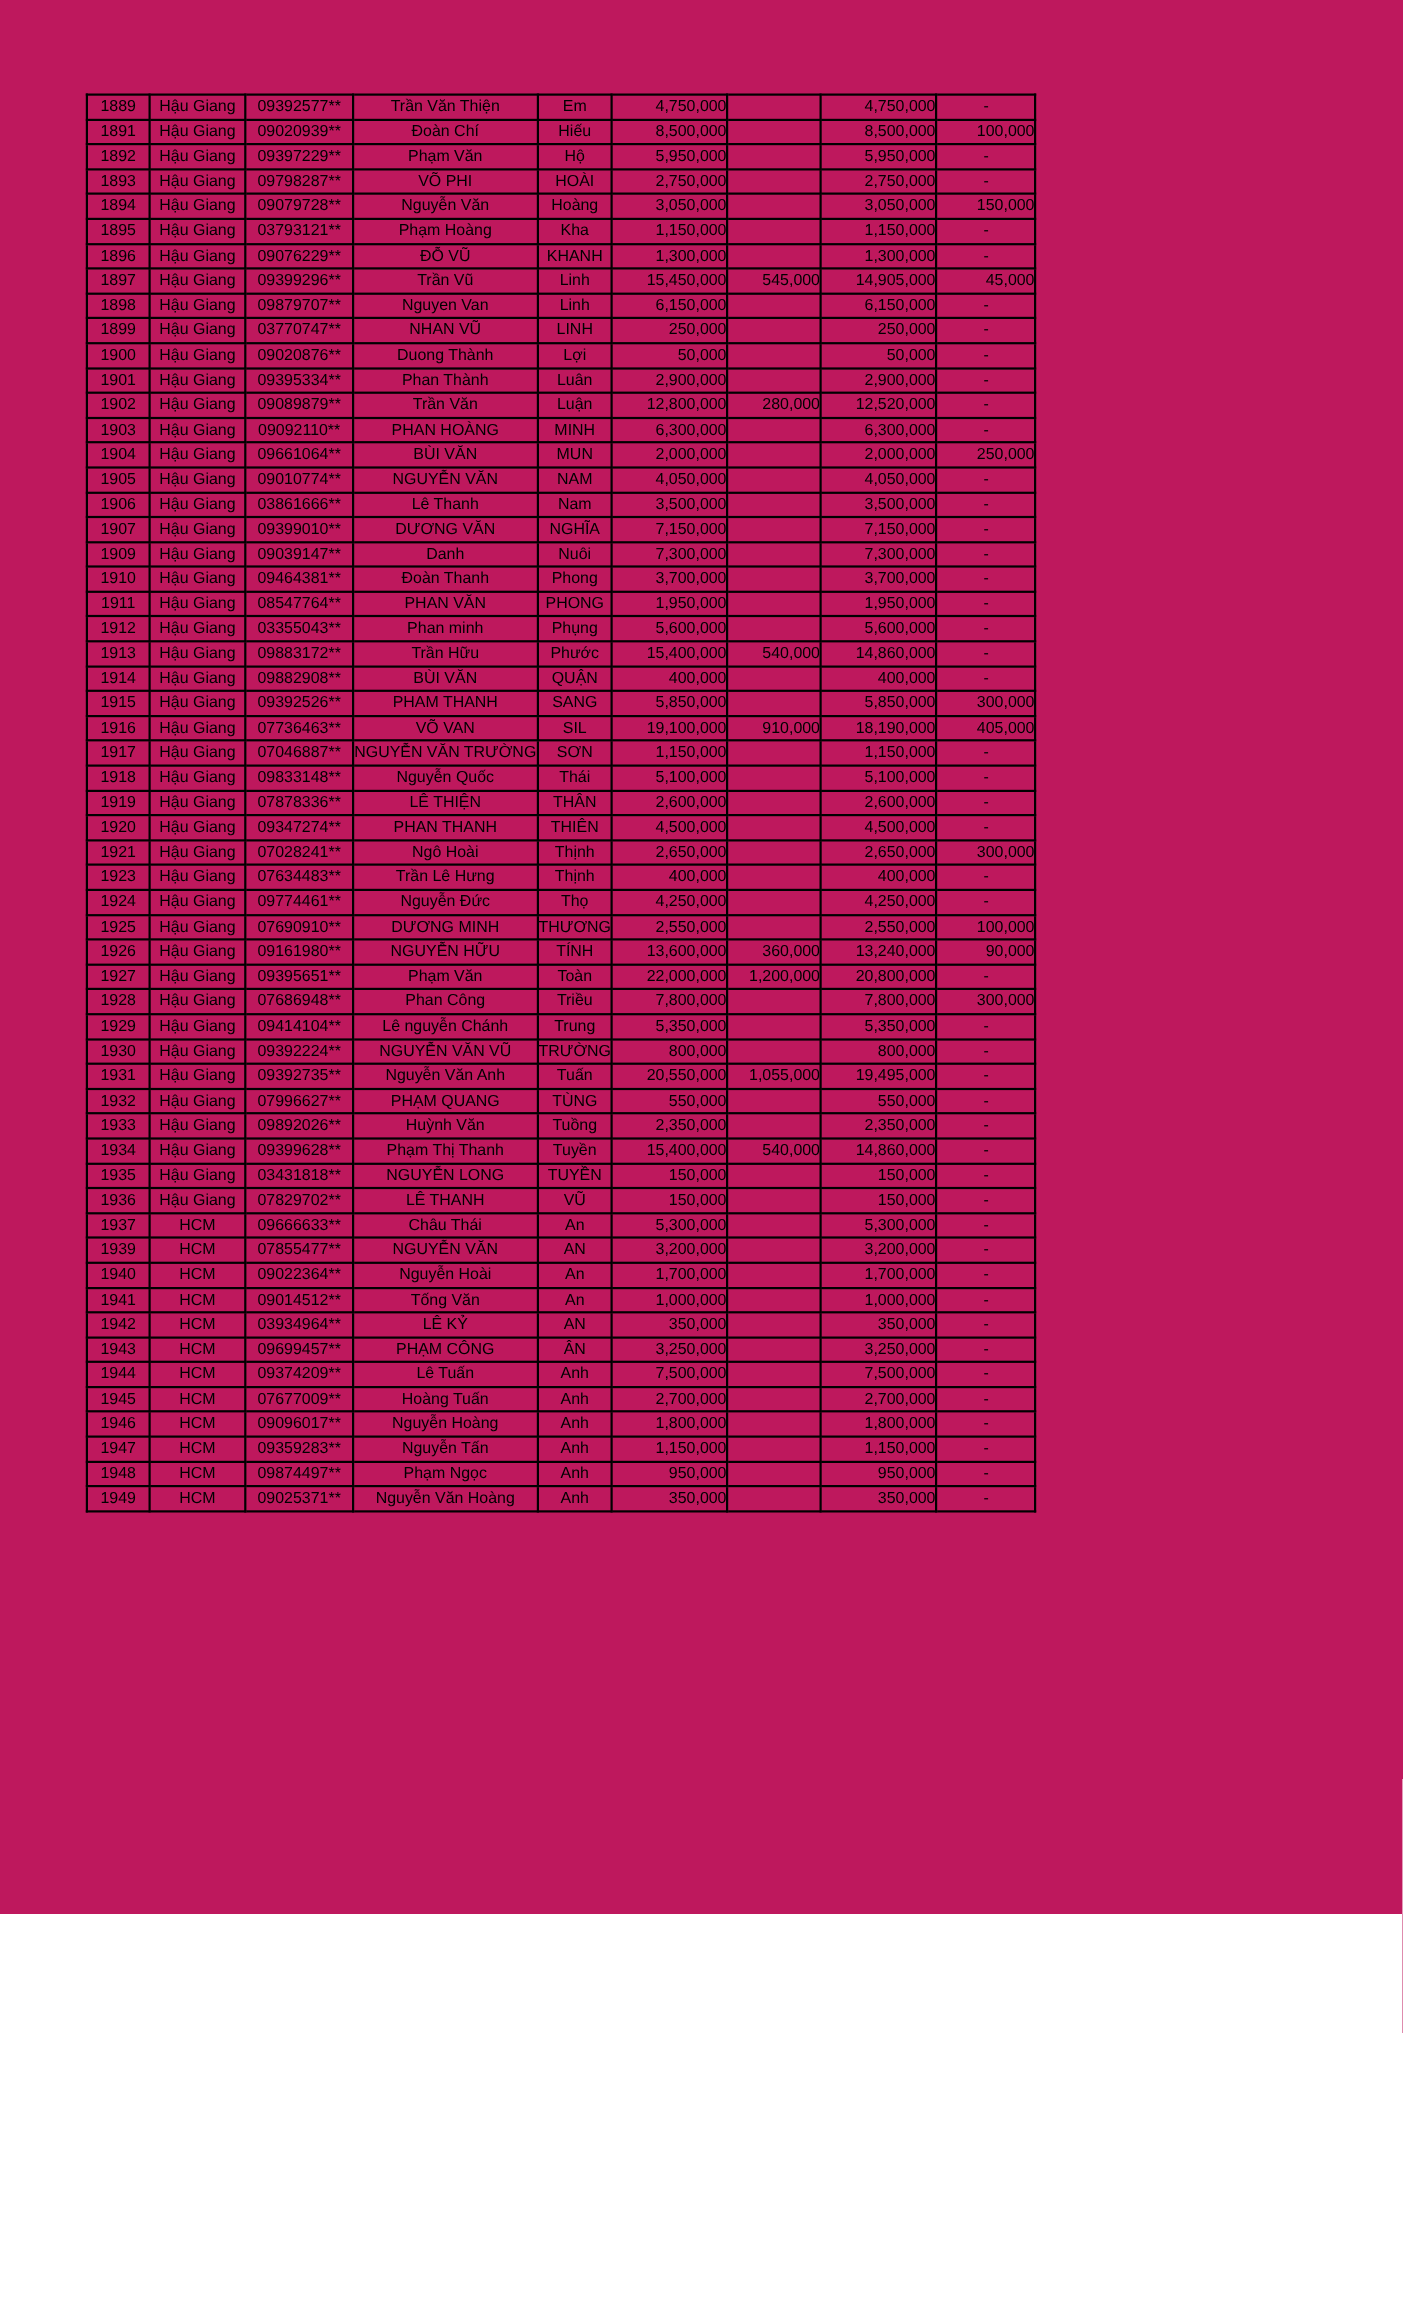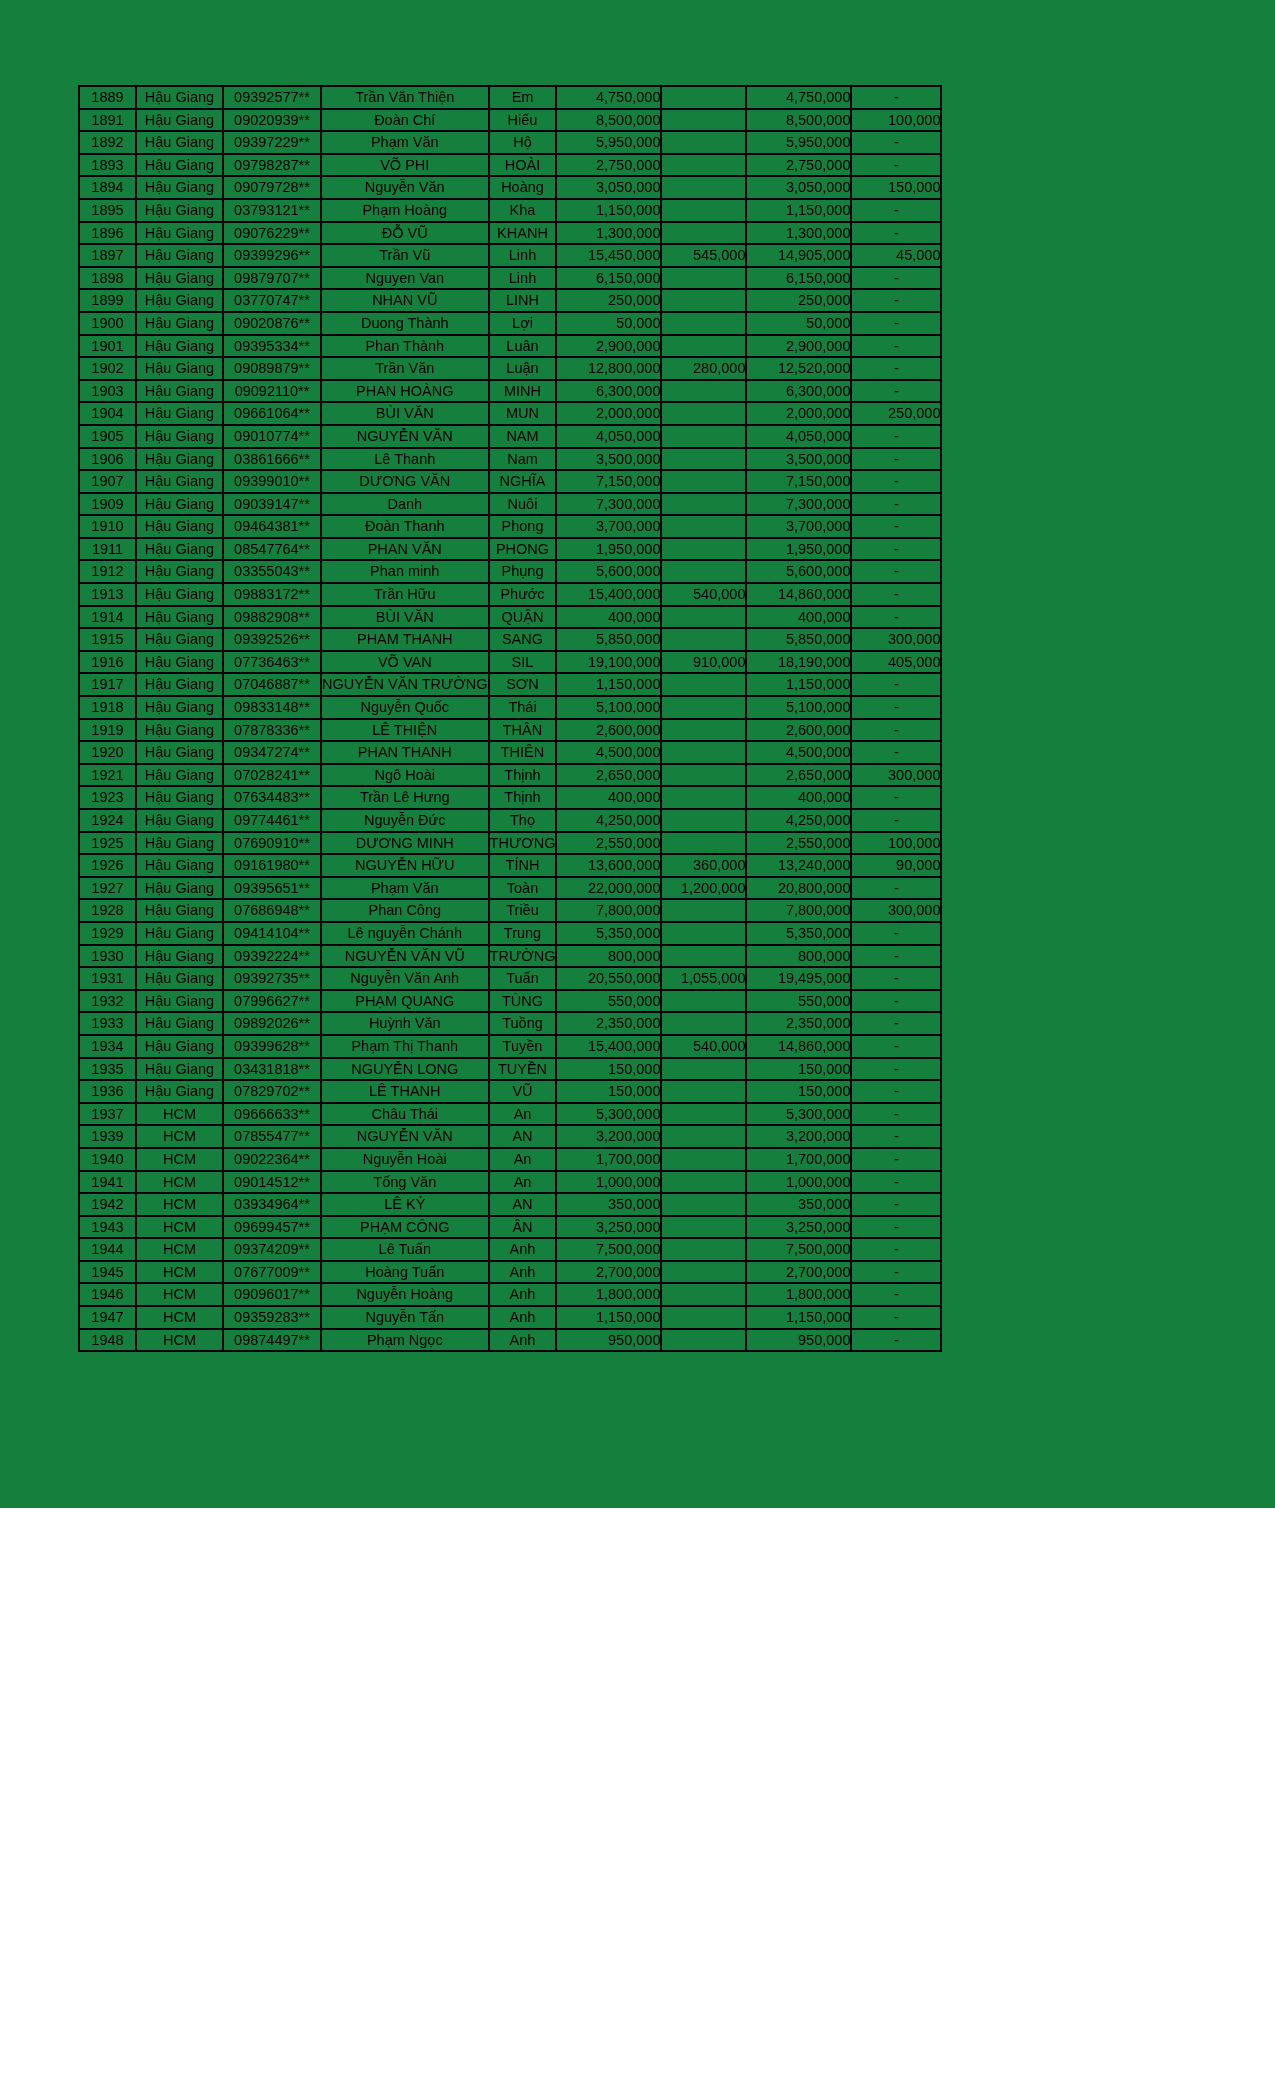--- a/index.html
+++ b/index.html
@@ -4,22 +4,22 @@
 <style>
   html,body{
     margin:0;
     padding:0;
     background:#ffffff;
     font-family:"Liberation Sans", sans-serif;
   }
   .page{
     position:relative;
     width:1275px;
-    height:1508px;
-    background:#15803d;
+    height:1740px;
+    background:#be185d;
     overflow:hidden;
   }
   table.data-table{
     position:absolute;
     left:78px;
     top:85px;
     border-collapse:collapse;
     table-layout:fixed;
     border:1px solid #000;
   }
@@ -672,15 +672,26 @@
           <td class="c-index">1948</td>
           <td class="c-province">HCM</td>
           <td class="c-phone">09874497**</td>
           <td class="c-name">Phạm Ngọc</td>
           <td class="c-given">Anh</td>
           <td class="c-amount1">950,000</td>
           <td class="c-amount2"></td>
           <td class="c-amount3">950,000</td>
           <td class="c-amount4 dash">-</td>
         </tr>
+        <tr>
+          <td class="c-index">1949</td>
+          <td class="c-province">HCM</td>
+          <td class="c-phone">09025371**</td>
+          <td class="c-name">Nguyễn Văn Hoàng</td>
+          <td class="c-given">Anh</td>
+          <td class="c-amount1">350,000</td>
+          <td class="c-amount2"></td>
+          <td class="c-amount3">350,000</td>
+          <td class="c-amount4 dash">-</td>
+        </tr>
       </tbody>
   </table>
 </div>
 
 </body></html>

